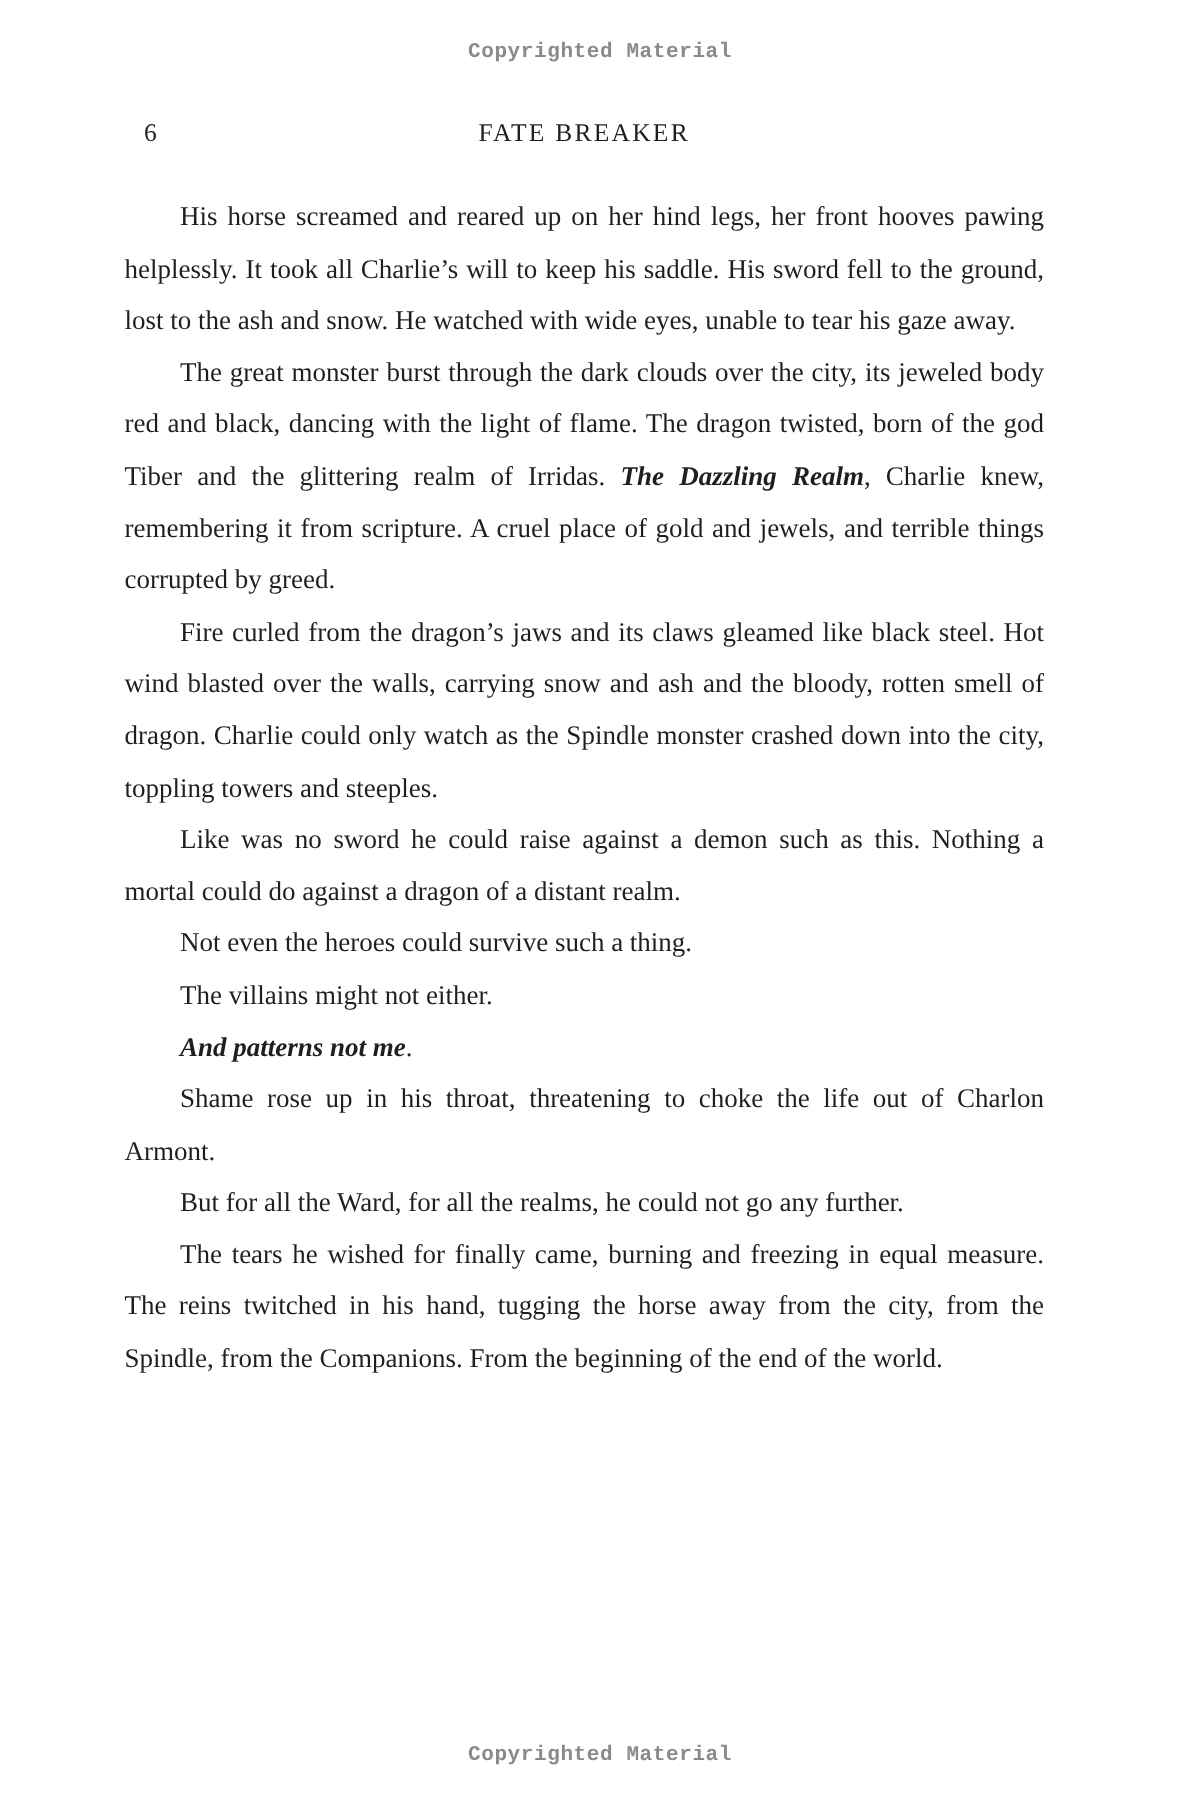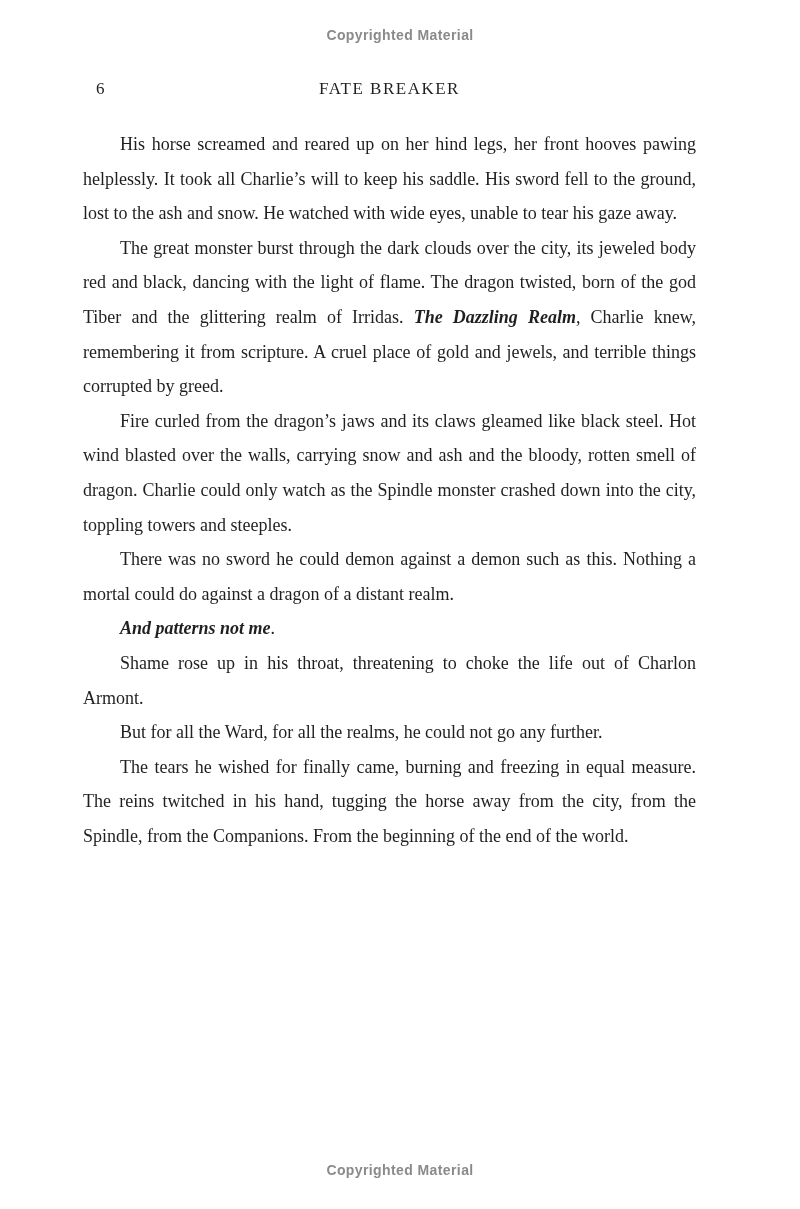--- a/index.html
+++ b/index.html
@@ -14,21 +14,21 @@
     background: var(--page-bg, #ffffff);
     font-family: "Liberation Serif", serif;
     color: var(--text-color, #1f1f1f);
     overflow: hidden;
   }
   .notice {
     position: absolute;
     left: 0;
     width: 800px;
     text-align: center;
-    font-family: Liberation Sans, sans-serif;
+    font-family: Liberation Mono, monospace;
     font-weight: bold;
     font-size: 14px;
     letter-spacing: 0.4px;
     color: var(--notice-color, #8a8a8a);
   }
   .notice.top { top: 27px; }
   .notice.bottom { top: 1162px; }
   .header-row {
     position: absolute;
     top: 79px;
@@ -74,21 +74,23 @@
 
   <div class="header-row">
     <span class="page-number">6</span>
     <span class="running-header">FATE BREAKER</span>
   </div>
 
   <div class="body-text">
       <p><span>His horse screamed and reared up on her hind legs, her front hooves pawing helplessly. It took all Charlie’s will to keep his saddle. His sword fell to the ground, lost to the ash and snow. He watched with wide eyes, unable to tear his gaze away.</span></p>
       <p><span>The great monster burst through the dark clouds over the city, its jeweled body red and black, dancing with the light of flame. The dragon twisted, born of the god Tiber and the glittering realm of Irridas. </span><em>The Dazzling Realm</em><span>, Charlie knew, remembering it from scripture. A cruel place of gold and jewels, and terrible things corrupted by greed.</span></p>
       <p><span>Fire curled from the dragon’s jaws and its claws gleamed like black steel. Hot wind blasted over the walls, carrying snow and ash and the bloody, rotten smell of dragon. Charlie could only watch as the Spindle monster crashed down into the city, toppling towers and steeples.</span></p>
-      <p><span>There was no sword he could demon against a demon such as this. Nothing a mortal could do against a dragon of a distant realm.</span></p>
+      <p><span>Like was no sword he could raise against a demon such as this. Nothing a mortal could do against a dragon of a distant realm.</span></p>
+      <p><span>Not even the heroes could survive such a thing.</span></p>
+      <p><span>The villains might not either.</span></p>
       <p><em>And patterns not me</em><span>.</span></p>
       <p><span>Shame rose up in his throat, threatening to choke the life out of Charlon Armont.</span></p>
       <p><span>But for all the Ward, for all the realms, he could not go any further.</span></p>
       <p><span>The tears he wished for finally came, burning and freezing in equal measure. The reins twitched in his hand, tugging the horse away from the city, from the Spindle, from the Companions. From the beginning of the end of the world.</span></p>
     </div>
 
   <div class="notice bottom">Copyrighted Material</div>
 </div>
 
 </body></html>

